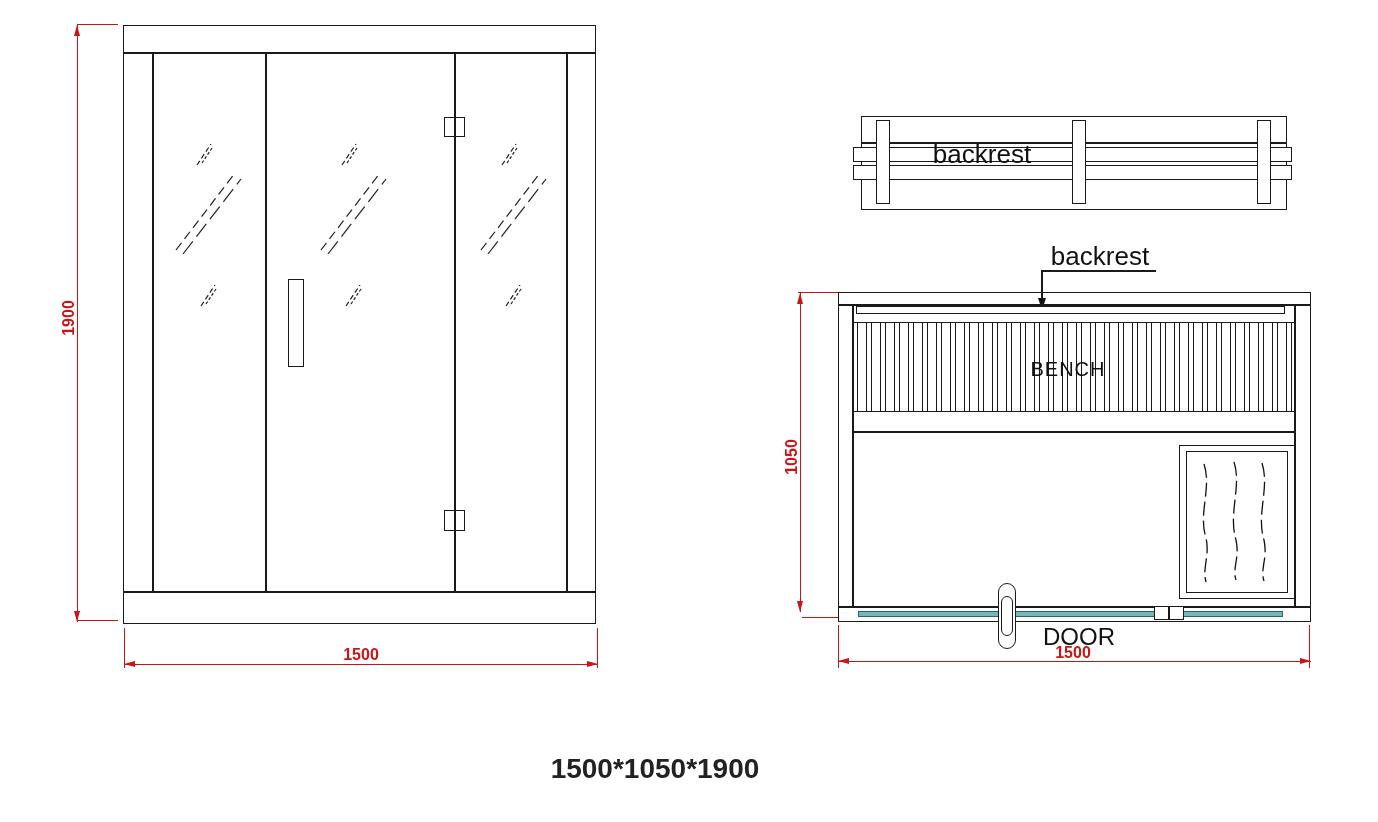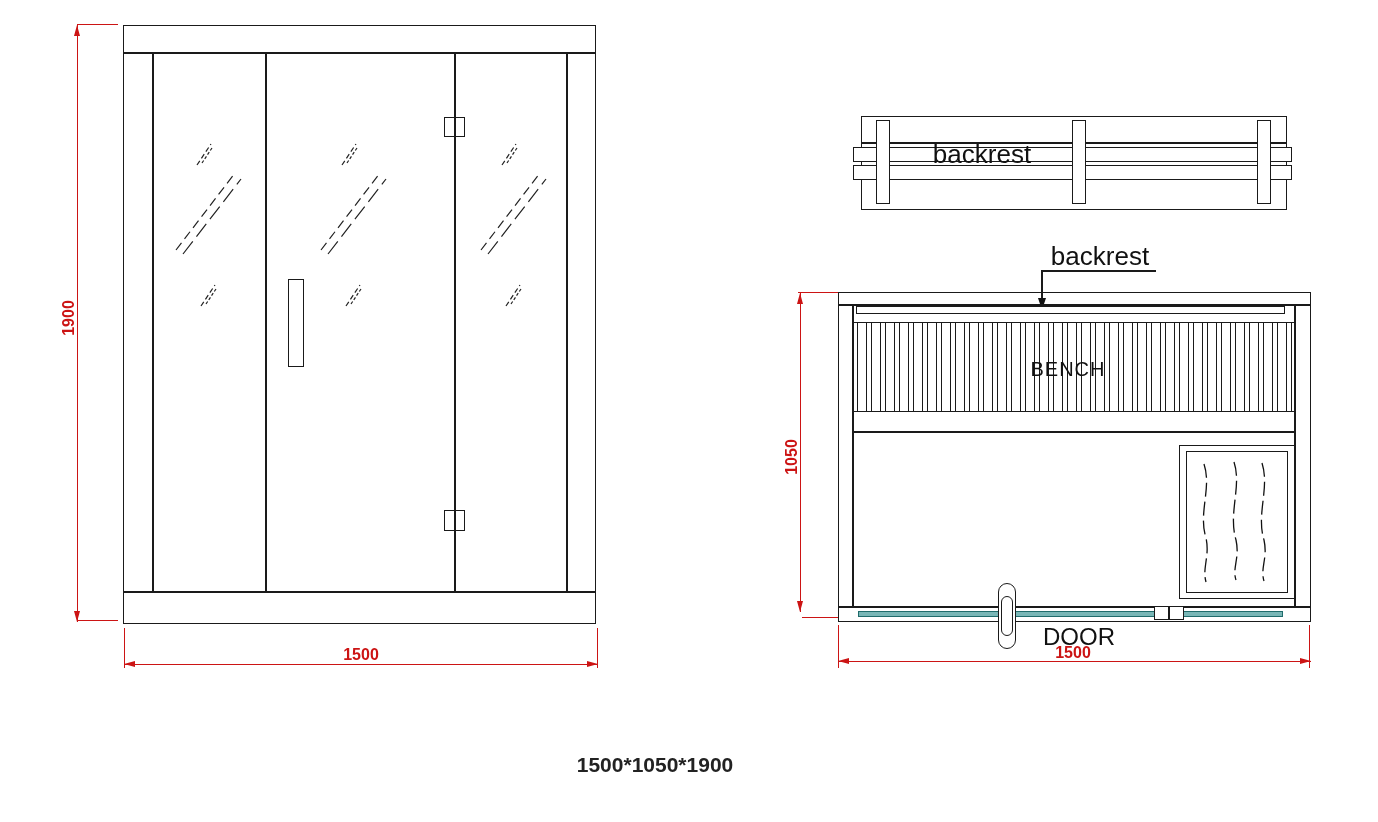--- a/index.html
+++ b/index.html
@@ -160,15 +160,15 @@
 
   <div>
     <div class="rvl" style="left:838px;top:625px;height:43px;"></div>
     <div class="rvl" style="left:1309px;top:625px;height:43px;"></div>
     <div class="rhl" style="left:838px;top:661px;width:473px;"></div>
     <div class="ar left" style="left:838px;top:658px;"></div>
     <div class="ar right" style="left:1300px;top:658px;"></div>
     <div class="dimtxt" style="left:1043px;top:645px;width:60px;">1500</div>
   </div>
 
-  <div class="lbl" style="left:490px;top:753px;width:330px;font-size:21px;font-weight:600;color:#222;">1500*1050*1900</div>
+  <div class="lbl" style="left:490px;top:753px;width:330px;font-size:28px;font-weight:600;color:#222;">1500*1050*1900</div>
 
 </div>
 
 </body></html>

